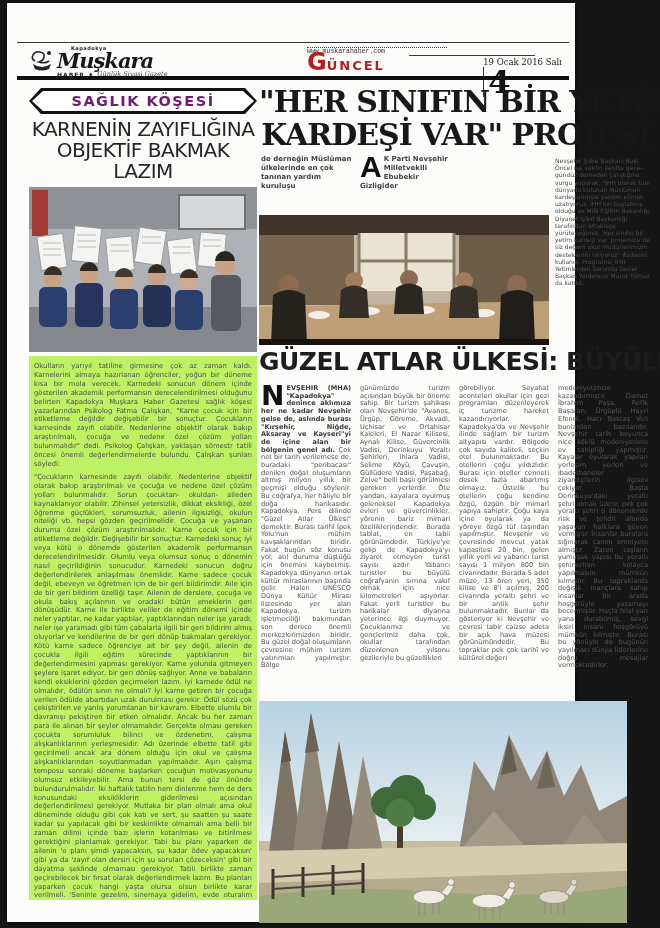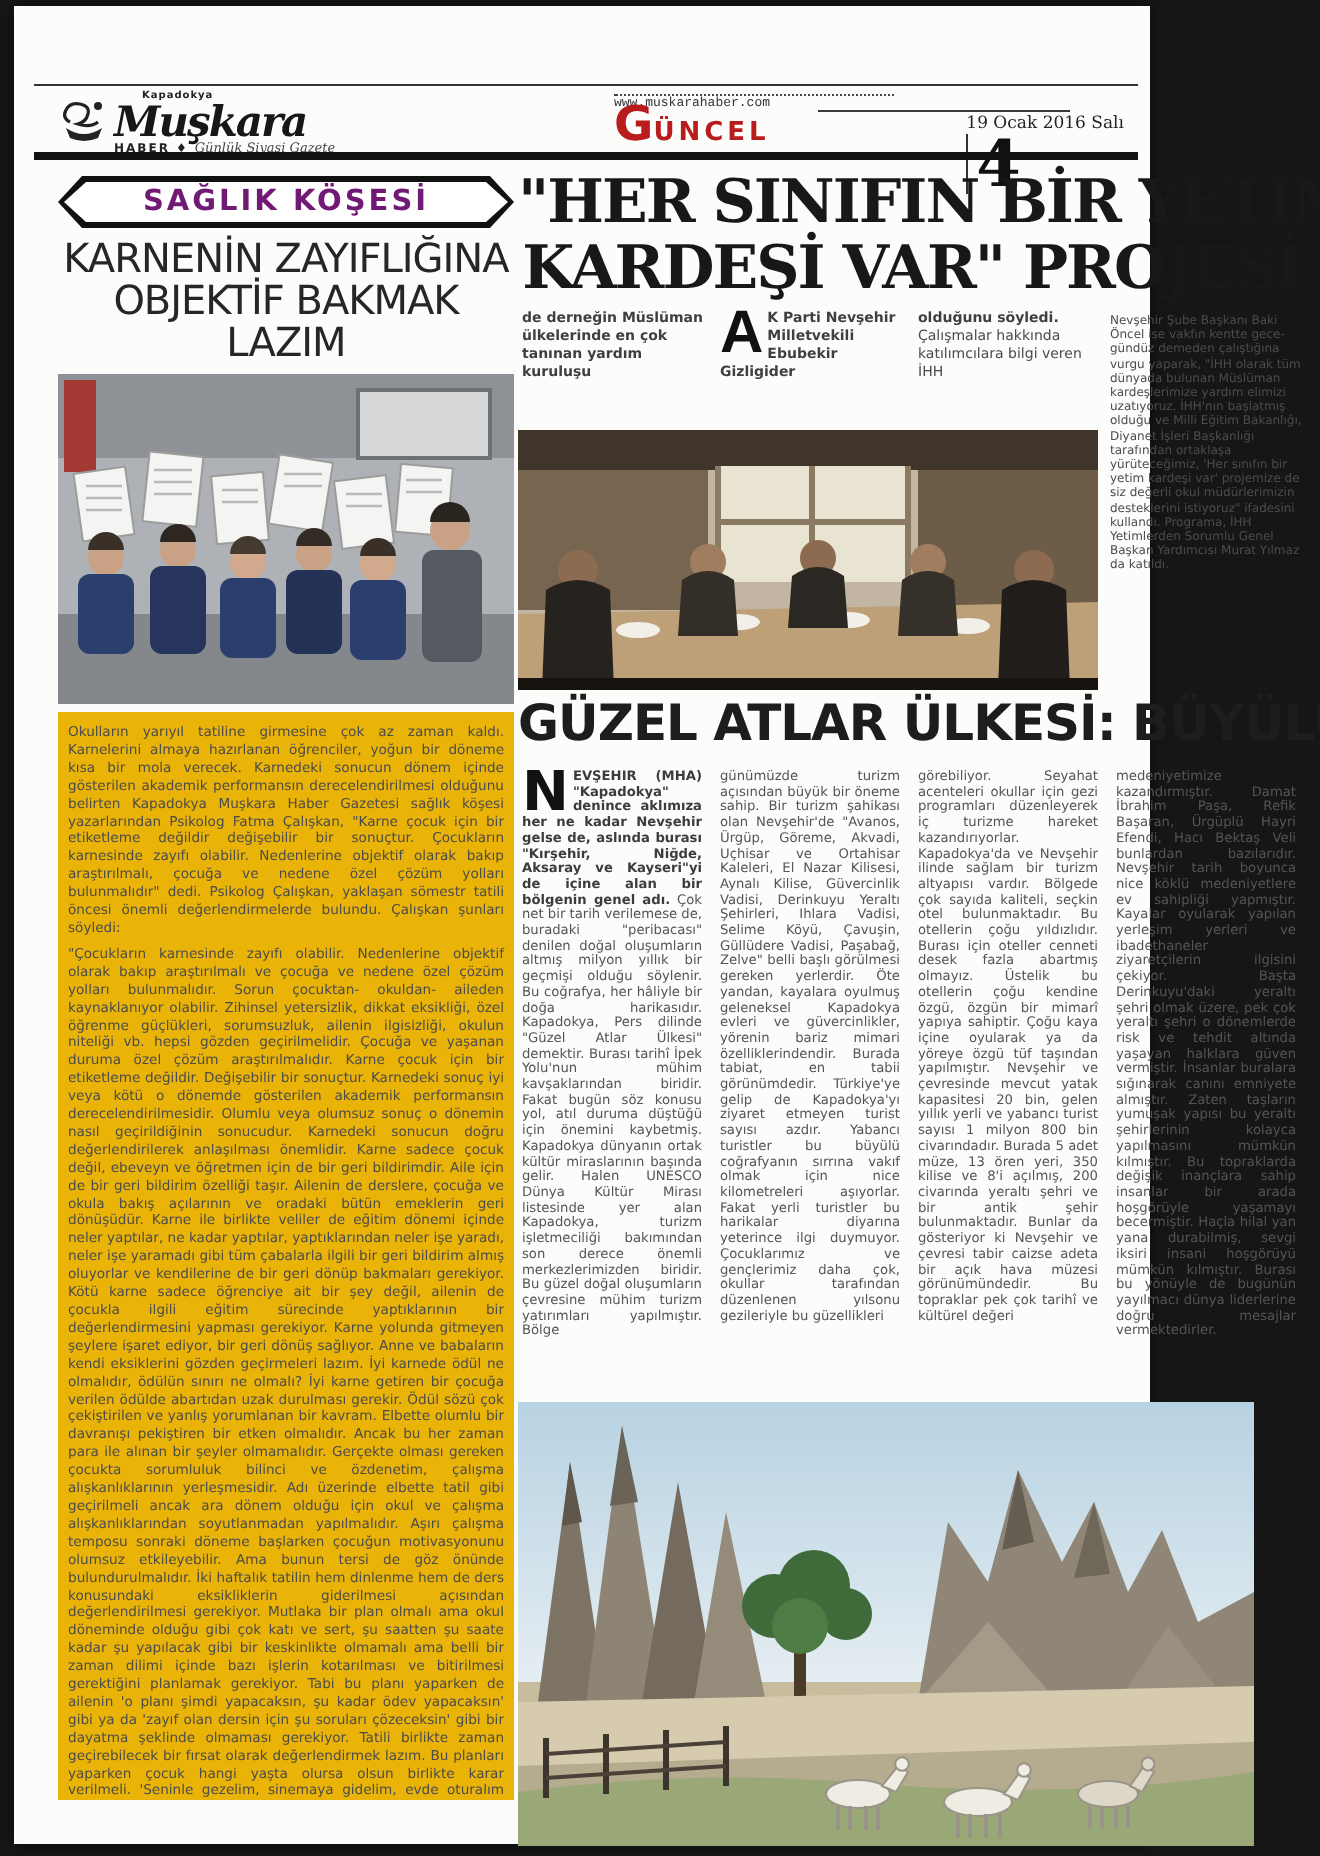--- a/index.html
+++ b/index.html
@@ -33,21 +33,21 @@
   
   .health{position:absolute;left:22px;top:85px;width:228px;}
   .ribbon-outer{position:relative;height:26px;background:#111;
         clip-path:polygon(0 50%,12px 0,calc(100% - 12px) 0,100% 50%,calc(100% - 12px) 100%,12px 100%);}
   .ribbon-inner{position:absolute;inset:3px;background:#fff;display:flex;align-items:center;justify-content:center;
         clip-path:polygon(0 50%,11px 0,calc(100% - 11px) 0,100% 50%,calc(100% - 11px) 100%,11px 100%);
         font-weight:bold;font-size:14.5px;letter-spacing:1.5px;color:#701a75;}
   .health-title{margin-top:5px;text-align:center;font-weight:normal;font-size:20px;line-height:21px;
         letter-spacing:-.5px;color:#262626;}
   .health-photo{margin-top:5px;width:228px;height:165px;display:block;}
-  .health-text{margin-top:4px;background:#eab308;padding:6px 5px;height:532px;overflow:hidden;}
+  .health-text{margin-top:4px;background:#bef264;padding:6px 5px;height:532px;overflow:hidden;}
   .health-text p{margin:0 0 4px 0;font-size:6.8px;line-height:8.9px;color:#4c4c4c;text-align:justify;}
   
   .rsec{position:absolute;left:252px;top:0;width:394px;height:100%;}
   .yetim-headline{position:absolute;top:82px;left:0;width:100%;text-align:center;
         font-family:"DejaVu Serif","Liberation Serif",serif;font-weight:bold;font-size:30px;
         line-height:33px;color:#181818;letter-spacing:-1px;white-space:nowrap;}
   .intro{position:absolute;top:152px;left:2px;width:290px;height:58px;display:flex;gap:7px;overflow:hidden;}
   .intro .icol{width:92px;font-size:7px;line-height:9px;color:#4a4a4a;text-align:left;}
   .intro .b{font-weight:bold;color:#3f3f3f;}
   .dropA::first-letter{float:left;font-size:30px;line-height:24px;font-weight:bold;color:#111;
@@ -166,21 +166,20 @@
   <div class="rsec">
 
     <div class="yetim-headline">
       <div>"HER SINIFIN BİR YETİM</div>
       <div>KARDEŞİ VAR" PROJESİ</div>
     </div>
 
     <div class="intro">
       <p class="icol b">de derneğin Müslüman ülkelerinde en çok tanınan yardım kuruluşu</p>
       <p class="icol b dropA">AK Parti Nevşehir Milletvekili Ebubekir Gizligider</p>
-      <p class="icol"><span class="b">olduğunu söyledi.</span> <span>Çalışmalar hakkında katılımcılara bilgi veren İHH</span></p>
     </div>
 
     <svg class="meeting-photo" viewBox="0 0 290 130" preserveAspectRatio="none">
       <rect width="290" height="130" fill="#c2b6a2"></rect>
       <rect width="290" height="20" fill="#3f352b"></rect>
       <rect x="0" y="20" width="95" height="70" fill="#77654f"></rect>
       <rect x="200" y="20" width="90" height="70" fill="#6d5c47"></rect>
       <rect x="100" y="18" width="95" height="58" fill="#e9e3d2"></rect>
       <g stroke="#8a7a64" stroke-width="3">
           <path d="M100 18 v58 M147 18 v58 M195 18 v58 M100 46 h95"></path>

